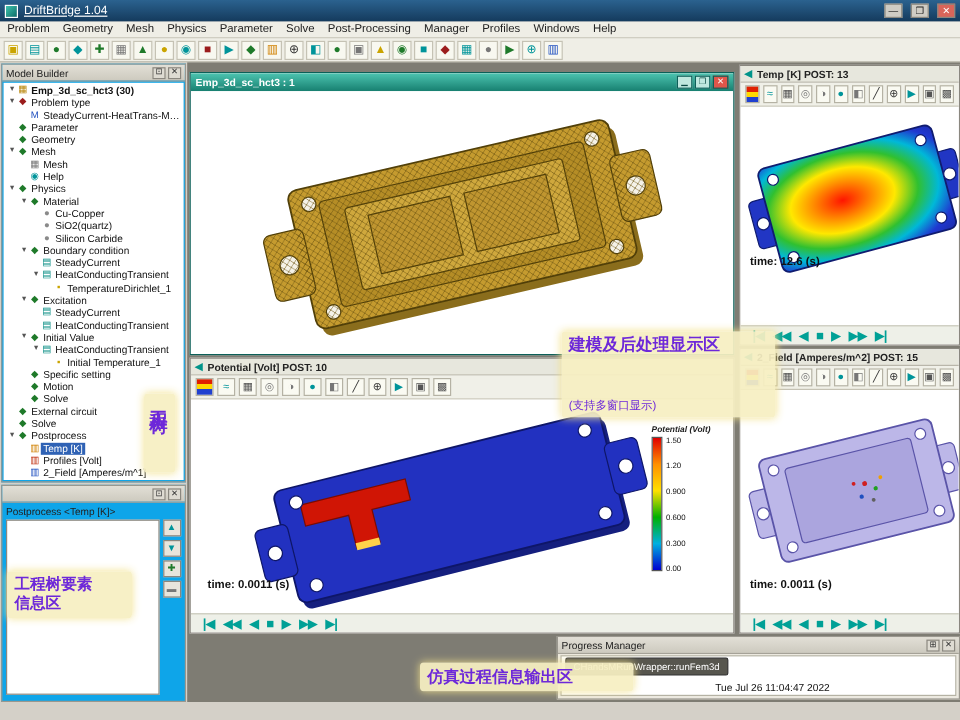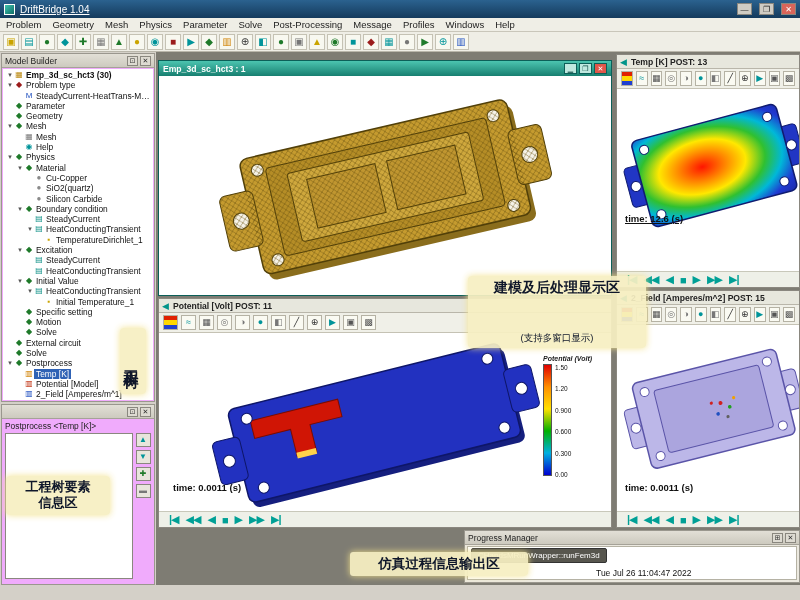--- a/index.html
+++ b/index.html
@@ -10,21 +10,21 @@
 .titlebar{left:0;top:0;width:800px;height:18px;background:linear-gradient(#2b628f,#143a5c);color:#fff;display:flex;align-items:center;gap:5px;padding:0 4px;font-size:10px;}
 .app-icon{width:11px;height:11px;background:linear-gradient(135deg,#3fc3ae,#0e6e68);border:1px solid #fff;}
 .app-title{flex:1;white-space:nowrap;text-decoration:underline;}
 .win-btn{width:15px;height:12px;background:#cfccc4;border:1px solid #8a877f;color:#222;font-size:8px;display:inline-flex;align-items:center;justify-content:center;margin-left:2px;}
 .win-btn.close{background:#d8655a;color:#fff;}
 .menubar{left:0;top:18px;width:800px;height:14px;background:#efeee6;border-bottom:1px solid #c9c6ba;display:flex;align-items:center;gap:11px;padding:0 6px;font-size:9.5px;color:#222;}
 .menu-item{cursor:default;}
 .toolbar{left:0;top:32px;width:800px;height:20px;background:#efeee6;border-bottom:1px solid #b9b6aa;display:flex;align-items:center;gap:2px;padding:0 3px;}
 .tb-icon{width:16px;height:16px;border:1px solid #c5c2b4;background:#f8f8f0;font-size:10px;line-height:14px;text-align:center;}
 
-.dockpanel{background:#f0abfc;border:1px solid #9a978e;}
+.dockpanel{background:#0ea5e9;border:1px solid #9a978e;}
 .panel-head{height:14px;background:linear-gradient(#e2dfd6,#cdcabf);border-bottom:1px solid #a5a298;display:flex;align-items:center;font-size:8.5px;color:#222;padding:0 3px;gap:2px;}
 .panel-head .spacer{flex:1;}
 .ph-btn{width:11px;height:10px;border:1px solid #8a877f;background:#dedbd2;font-size:7px;line-height:8px;text-align:center;color:#333;}
 #model-builder{left:1px;top:53px;width:154px;height:349px;}
 .tree{position:absolute;left:1px;top:15px;right:1px;bottom:1px;background:#fff;overflow:hidden;padding-top:1px;}
 .tree-row{height:10.3px;line-height:10.3px;font-size:8.4px;white-space:nowrap;display:flex;align-items:center;color:#111;}
 .tree-row.sel .tree-label{background:#2f62b5;color:#fff;}
 .tree-arrow{width:8px;font-size:7px;color:#555;text-align:center;flex:0 0 8px;}
 .tree-ico{width:10px;font-size:8px;text-align:center;flex:0 0 10px;}
 .tree-label{padding:0 2px;overflow:hidden;text-overflow:ellipsis;}
@@ -57,21 +57,21 @@
 .legend-bar{width:9px;height:112px;border:1px solid #555;background:linear-gradient(180deg,#e00000,#ff9000,#ffe000,#00b000,#00b0e0,#0000d0);}
 .legend-ticks{height:114px;display:flex;flex-direction:column;justify-content:space-between;font-size:6.5px;color:#111;}
 
 .mgr{position:absolute;background:#ece9e0;border:1px solid #9a978e;}
 #msg-panel{left:2px;top:478px;width:304px;height:53px;}
 #prog-panel{left:308px;top:478px;width:336px;height:53px;}
 .mgr-body{position:absolute;left:2px;top:15px;right:2px;bottom:2px;background:#fff;border:1px solid #b5b2a4;}
 .tooltip-box{position:absolute;left:3px;top:1px;background:#57564e;color:#fff;font-size:8px;padding:2px 6px;border:1px solid #333;border-radius:2px;white-space:nowrap;}
 .stamp{position:absolute;left:128px;top:21px;font-size:8.5px;color:#111;}
 
-.annot{position:absolute;z-index:40;background:rgba(246,239,194,0.93);color:#0f172a;text-align:center;padding:3px 6px;border-radius:3px;box-shadow:0 0 7px rgba(242,226,140,0.95);}
+.annot{position:absolute;z-index:40;background:rgba(246,239,194,0.93);color:#6d28d9;text-align:left;padding:3px 6px;border-radius:3px;box-shadow:0 0 7px rgba(242,226,140,0.95);}
 #annot-display{left:468px;top:276px;width:178px;}
 #annot-display .l1{font-size:14px;font-weight:bold;}
 #annot-display .l2{font-size:9.5px;margin-top:35px;}
 #annot-tree{left:120px;top:328px;width:26px;height:66px;writing-mode:vertical-rl;text-orientation:upright;font-size:15px;font-weight:bold;letter-spacing:2px;}
 #annot-treeinfo{left:6px;top:476px;width:104px;font-size:13px;font-weight:bold;line-height:1.25;}
 #annot-output{left:350px;top:552px;width:178px;font-size:13.5px;font-weight:bold;}
 </style>
 </head>
 <body>
 
@@ -84,21 +84,21 @@
 </div>
 
 <div class="abs menubar">
     <span class="menu-item">Problem</span>
     <span class="menu-item">Geometry</span>
     <span class="menu-item">Mesh</span>
     <span class="menu-item">Physics</span>
     <span class="menu-item">Parameter</span>
     <span class="menu-item">Solve</span>
     <span class="menu-item">Post-Processing</span>
-    <span class="menu-item">Message</span>
+    <span class="menu-item">Manager</span>
     <span class="menu-item">Profiles</span>
     <span class="menu-item">Windows</span>
     <span class="menu-item">Help</span>
   </div>
 
 <div class="abs toolbar">
     <span class="tb-icon" style="color: rgb(202, 164, 0);">▣</span>
     <span class="tb-icon" style="color: rgb(0, 148, 154);">▤</span>
     <span class="tb-icon" style="color: rgb(31, 122, 42);">●</span>
     <span class="tb-icon" style="color: rgb(0, 148, 154);">◆</span>
@@ -280,21 +280,21 @@
         <span class="tree-label">Postprocess</span>
       </div>
       <div class="tree-row sel" style="padding-left: 13px;">
         <span class="tree-arrow"></span>
         <span class="tree-ico" style="color: rgb(208, 128, 0);">▥</span>
         <span class="tree-label">Temp [K]</span>
       </div>
       <div class="tree-row" style="padding-left: 13px;">
         <span class="tree-arrow"></span>
         <span class="tree-ico" style="color: rgb(192, 48, 16);">▥</span>
-        <span class="tree-label">Potential [Model]</span>
+        <span class="tree-label">Profiles [Volt]</span>
       </div>
       <div class="tree-row" style="padding-left: 13px;">
         <span class="tree-arrow"></span>
         <span class="tree-ico" style="color: rgb(32, 80, 192);">▥</span>
         <span class="tree-label">2_Field [Amperes/m^1]</span>
       </div>
     </div>
 </div>
 
 <div class="abs dockpanel" id="info-panel">
@@ -390,37 +390,37 @@
           <rect x="166" y="56" width="18" height="40" rx="4" fill="#2136c4" stroke="#101c70"></rect>
           <rect x="22" y="32" width="148" height="88" rx="6" fill="url(#hg)" stroke="#101c70" stroke-width="1.5"></rect>
           <circle cx="33" cy="43" r="4.5" fill="#fff" stroke="#101c70"></circle>
           <circle cx="33" cy="109" r="4.5" fill="#fff" stroke="#101c70"></circle>
           <circle cx="159" cy="43" r="4.5" fill="#fff" stroke="#101c70"></circle>
           <circle cx="159" cy="109" r="4.5" fill="#fff" stroke="#101c70"></circle>
           <circle cx="16" cy="76" r="5" fill="#fff" stroke="#101c70"></circle>
           <circle cx="175" cy="76" r="5" fill="#fff" stroke="#101c70"></circle>
         </g>
       </svg>
-      <span class="time-label" style="left:8px;top:124px;text-decoration:underline;">time: 12.6 (s)</span>
+      <span class="time-label" style="left:8px;top:124px;">time: 12.6 (s)</span>
     </div>
     <div class="playback">
         <span class="pb-btn">|◀</span>
         <span class="pb-btn">◀◀</span>
         <span class="pb-btn">◀</span>
         <span class="pb-btn">■</span>
         <span class="pb-btn">▶</span>
         <span class="pb-btn">▶▶</span>
         <span class="pb-btn">▶|</span>
       </div>
   </div>
 
   <div class="mdiwin" style="left:2px;top:246px;width:454px;height:230px;">
     <div class="post-head">
       <span class="collapse">◀</span>
-      <span>Potential [Volt] POST: 11</span>
+      <span>Potential [Volt] POST: 10</span>
     </div>
     <div class="post-tools">
         <span class="vt-icon grad"></span>
         <span class="vt-icon" style="color: rgb(0, 148, 154);">≈</span>
         <span class="vt-icon" style="color: rgb(85, 85, 85);">▦</span>
         <span class="vt-icon" style="color: rgb(119, 119, 119);">◎</span>
         <span class="vt-icon" style="color: rgb(119, 119, 119);">◑</span>
         <span class="vt-icon" style="color: rgb(0, 148, 154);">●</span>
         <span class="vt-icon" style="color: rgb(119, 119, 119);">◧</span>
         <span class="vt-icon" style="color: rgb(51, 51, 51);">╱</span>

